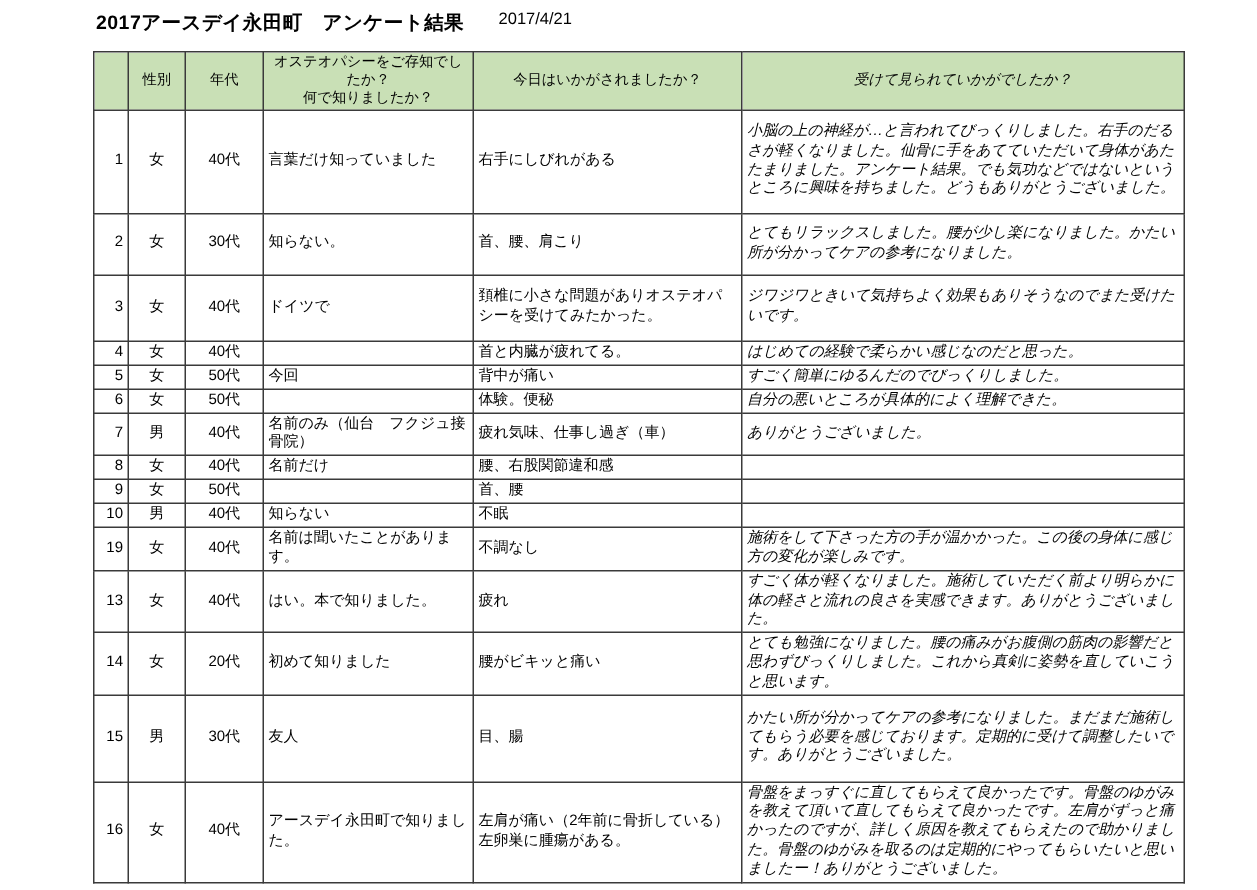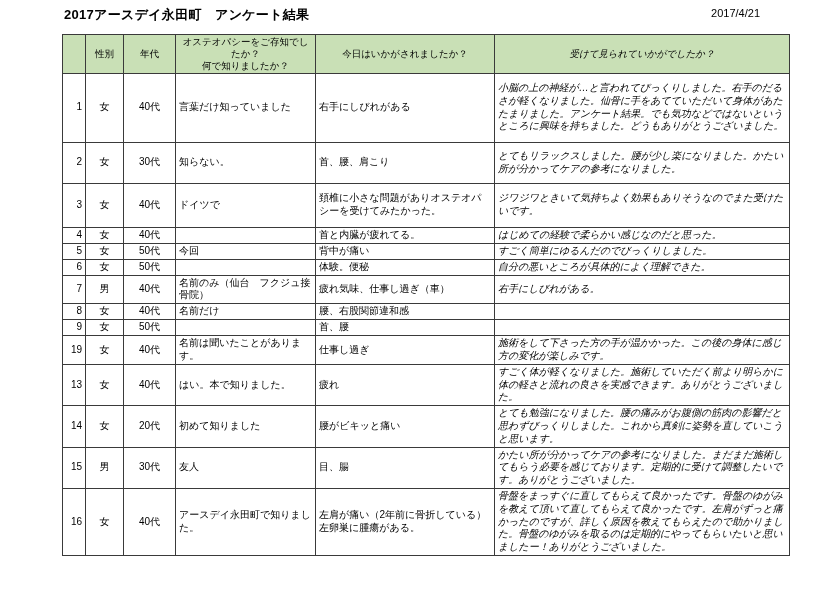--- a/index.html
+++ b/index.html
@@ -9,32 +9,32 @@
     width: 838px;
     height: 593px;
     overflow: hidden;
     font-family: "Liberation Sans", "DejaVu Sans", sans-serif;
     color: #000000;
   }
   .topbar {
     margin: 6px 0 0 64px;
     width: 696px;
     display: flex;
-    justify-content: space-between;
     align-items: flex-start;
   }
   .title {
     font-size: 13px;
     font-weight: bold;
     margin: 0;
     letter-spacing: 0.3px;
   }
   .date {
     font-size: 11px;
     margin-top: 1px;
+    margin-left: 23px;
   }
   table.survey {
     border-collapse: collapse;
     table-layout: fixed;
     margin: 10px 0 0 62px;
     width: 698px;
   }
   table.survey th, table.survey td {
     border: 1px solid #3a3a3a;
     overflow: hidden;
@@ -151,44 +151,52 @@
     <td class="c-q1"></td>
     <td class="c-q2">体験。便秘</td>
     <td class="c-q3">自分の悪いところが具体的によく理解できた。</td>
   </tr>
       <tr>
     <td class="c-no cell-no">7</td>
     <td class="c-gender cell-center">男</td>
     <td class="c-age cell-center">40代</td>
     <td class="c-q1">名前のみ（仙台　フクジュ接骨院）</td>
     <td class="c-q2">疲れ気味、仕事し過ぎ（車）</td>
-    <td class="c-q3">右手にしびれがある。</td>
+    <td class="c-q3">ありがとうございました。</td>
   </tr>
       <tr>
     <td class="c-no cell-no">8</td>
     <td class="c-gender cell-center">女</td>
     <td class="c-age cell-center">40代</td>
     <td class="c-q1">名前だけ</td>
     <td class="c-q2">腰、右股関節違和感</td>
     <td class="c-q3"></td>
   </tr>
       <tr>
     <td class="c-no cell-no">9</td>
     <td class="c-gender cell-center">女</td>
     <td class="c-age cell-center">50代</td>
     <td class="c-q1"></td>
     <td class="c-q2">首、腰</td>
     <td class="c-q3"></td>
   </tr>
       <tr>
+    <td class="c-no cell-no">10</td>
+    <td class="c-gender cell-center">男</td>
+    <td class="c-age cell-center">40代</td>
+    <td class="c-q1">知らない</td>
+    <td class="c-q2">不眠</td>
+    <td class="c-q3"></td>
+  </tr>
+      <tr>
     <td class="c-no cell-no">19</td>
     <td class="c-gender cell-center">女</td>
     <td class="c-age cell-center">40代</td>
     <td class="c-q1">名前は聞いたことがあります。</td>
-    <td class="c-q2">仕事し過ぎ</td>
+    <td class="c-q2">不調なし</td>
     <td class="c-q3">施術をして下さった方の手が温かかった。この後の身体に感じ方の変化が楽しみです。</td>
   </tr>
       <tr>
     <td class="c-no cell-no">13</td>
     <td class="c-gender cell-center">女</td>
     <td class="c-age cell-center">40代</td>
     <td class="c-q1">はい。本で知りました。</td>
     <td class="c-q2">疲れ</td>
     <td class="c-q3">すごく体が軽くなりました。施術していただく前より明らかに体の軽さと流れの良さを実感できます。ありがとうございました。</td>
   </tr>

